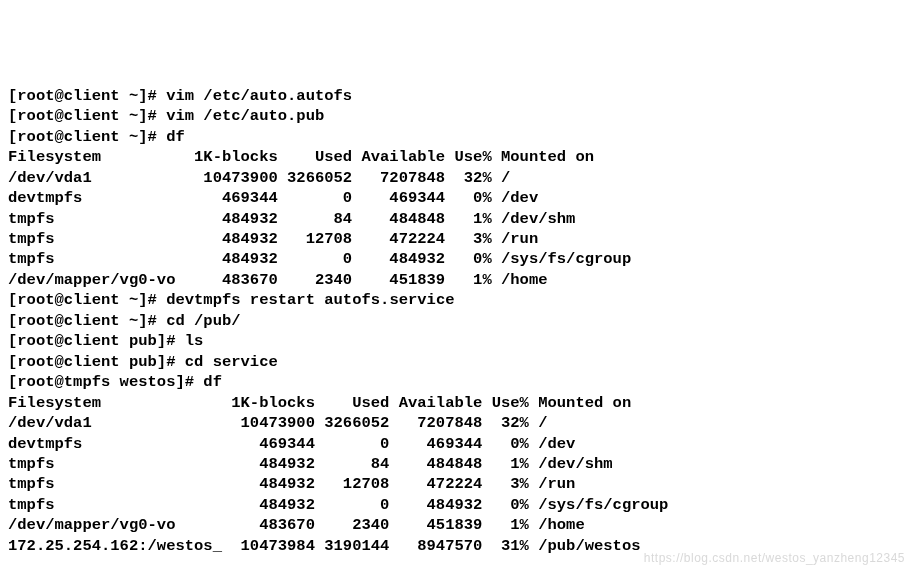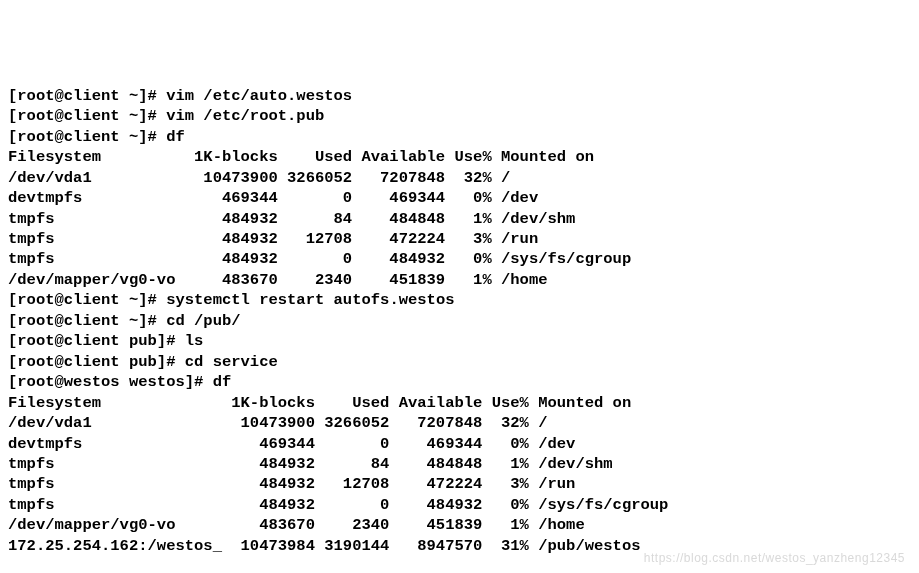--- a/index.html
+++ b/index.html
@@ -25,35 +25,35 @@
     letter-spacing: 0.5px;
     pointer-events: none;
     margin-top: 43px;
   }
 </style>
 </head>
 <body>
 
 
 
-<div><span>[root@client ~]# </span><span>vim /etc/auto.westos</span>
-<span>[root@client ~]# </span><span>vim /etc/root.pub</span>
+<div><span>[root@client ~]# </span><span>vim /etc/auto.autofs</span>
+<span>[root@client ~]# </span><span>vim /etc/auto.pub</span>
 <span>[root@client ~]# </span><span>df</span>
 <span id="df1-header">Filesystem          1K-blocks    Used Available Use% Mounted on</span>
 <span id="df1-r0">/dev/vda1            10473900 3266052   7207848  32% /</span>
 <span id="df1-r1">devtmpfs               469344       0    469344   0% /dev</span>
 <span id="df1-r2">tmpfs                  484932      84    484848   1% /dev/shm</span>
 <span id="df1-r3">tmpfs                  484932   12708    472224   3% /run</span>
 <span id="df1-r4">tmpfs                  484932       0    484932   0% /sys/fs/cgroup</span>
 <span id="df1-r5">/dev/mapper/vg0-vo     483670    2340    451839   1% /home</span>
-<span>[root@client ~]# </span><span>systemctl restart autofs.westos</span>
+<span>[root@client ~]# </span><span>devtmpfs restart autofs.service</span>
 <span>[root@client ~]# </span><span>cd /pub/</span>
 <span>[root@client pub]# </span><span>ls</span>
 <span>[root@client pub]# </span><span>cd service</span>
-<span>[root@westos westos]# </span><span>df</span>
+<span>[root@tmpfs westos]# </span><span>df</span>
 <span id="df2-header">Filesystem              1K-blocks    Used Available Use% Mounted on</span>
 <span id="df2-r0">/dev/vda1                10473900 3266052   7207848  32% /</span>
 <span id="df2-r1">devtmpfs                   469344       0    469344   0% /dev</span>
 <span id="df2-r2">tmpfs                      484932      84    484848   1% /dev/shm</span>
 <span id="df2-r3">tmpfs                      484932   12708    472224   3% /run</span>
 <span id="df2-r4">tmpfs                      484932       0    484932   0% /sys/fs/cgroup</span>
 <span id="df2-r5">/dev/mapper/vg0-vo         483670    2340    451839   1% /home</span>
 <span id="df2-r6">172.25.254.162:/westos_  10473984 3190144   8947570  31% /pub/westos</span></div>
 
 <div class="watermark">https://blog.csdn.net/westos_yanzheng12345</div>

